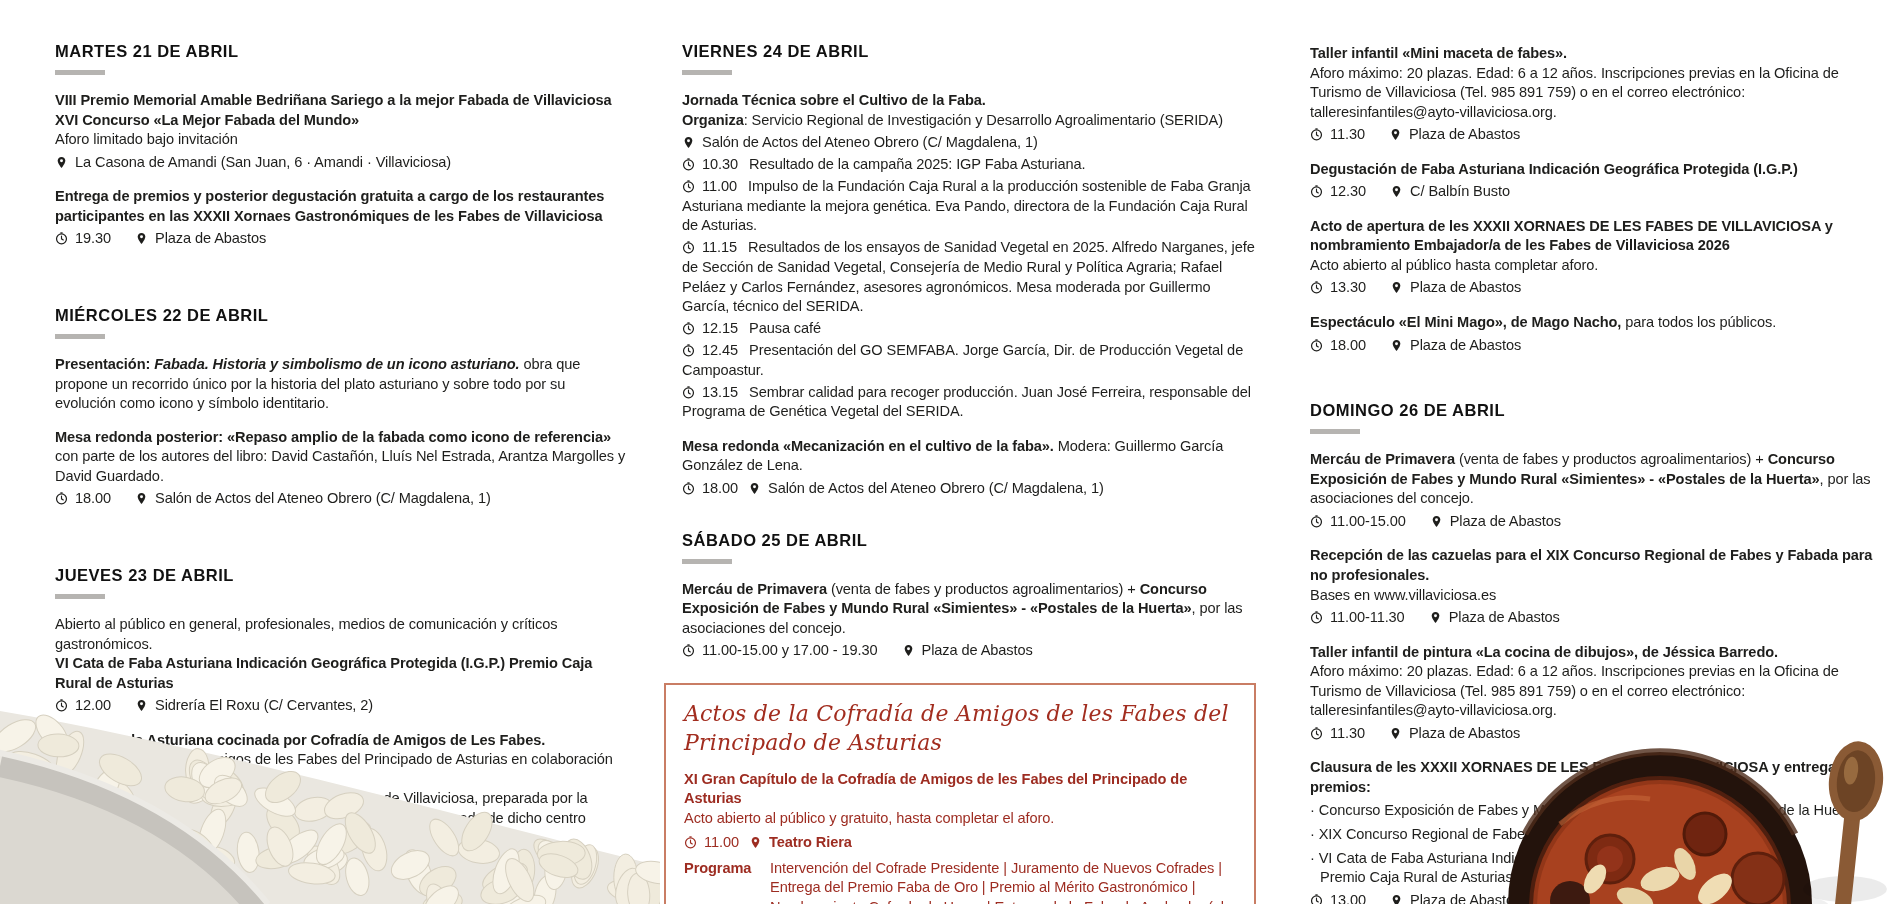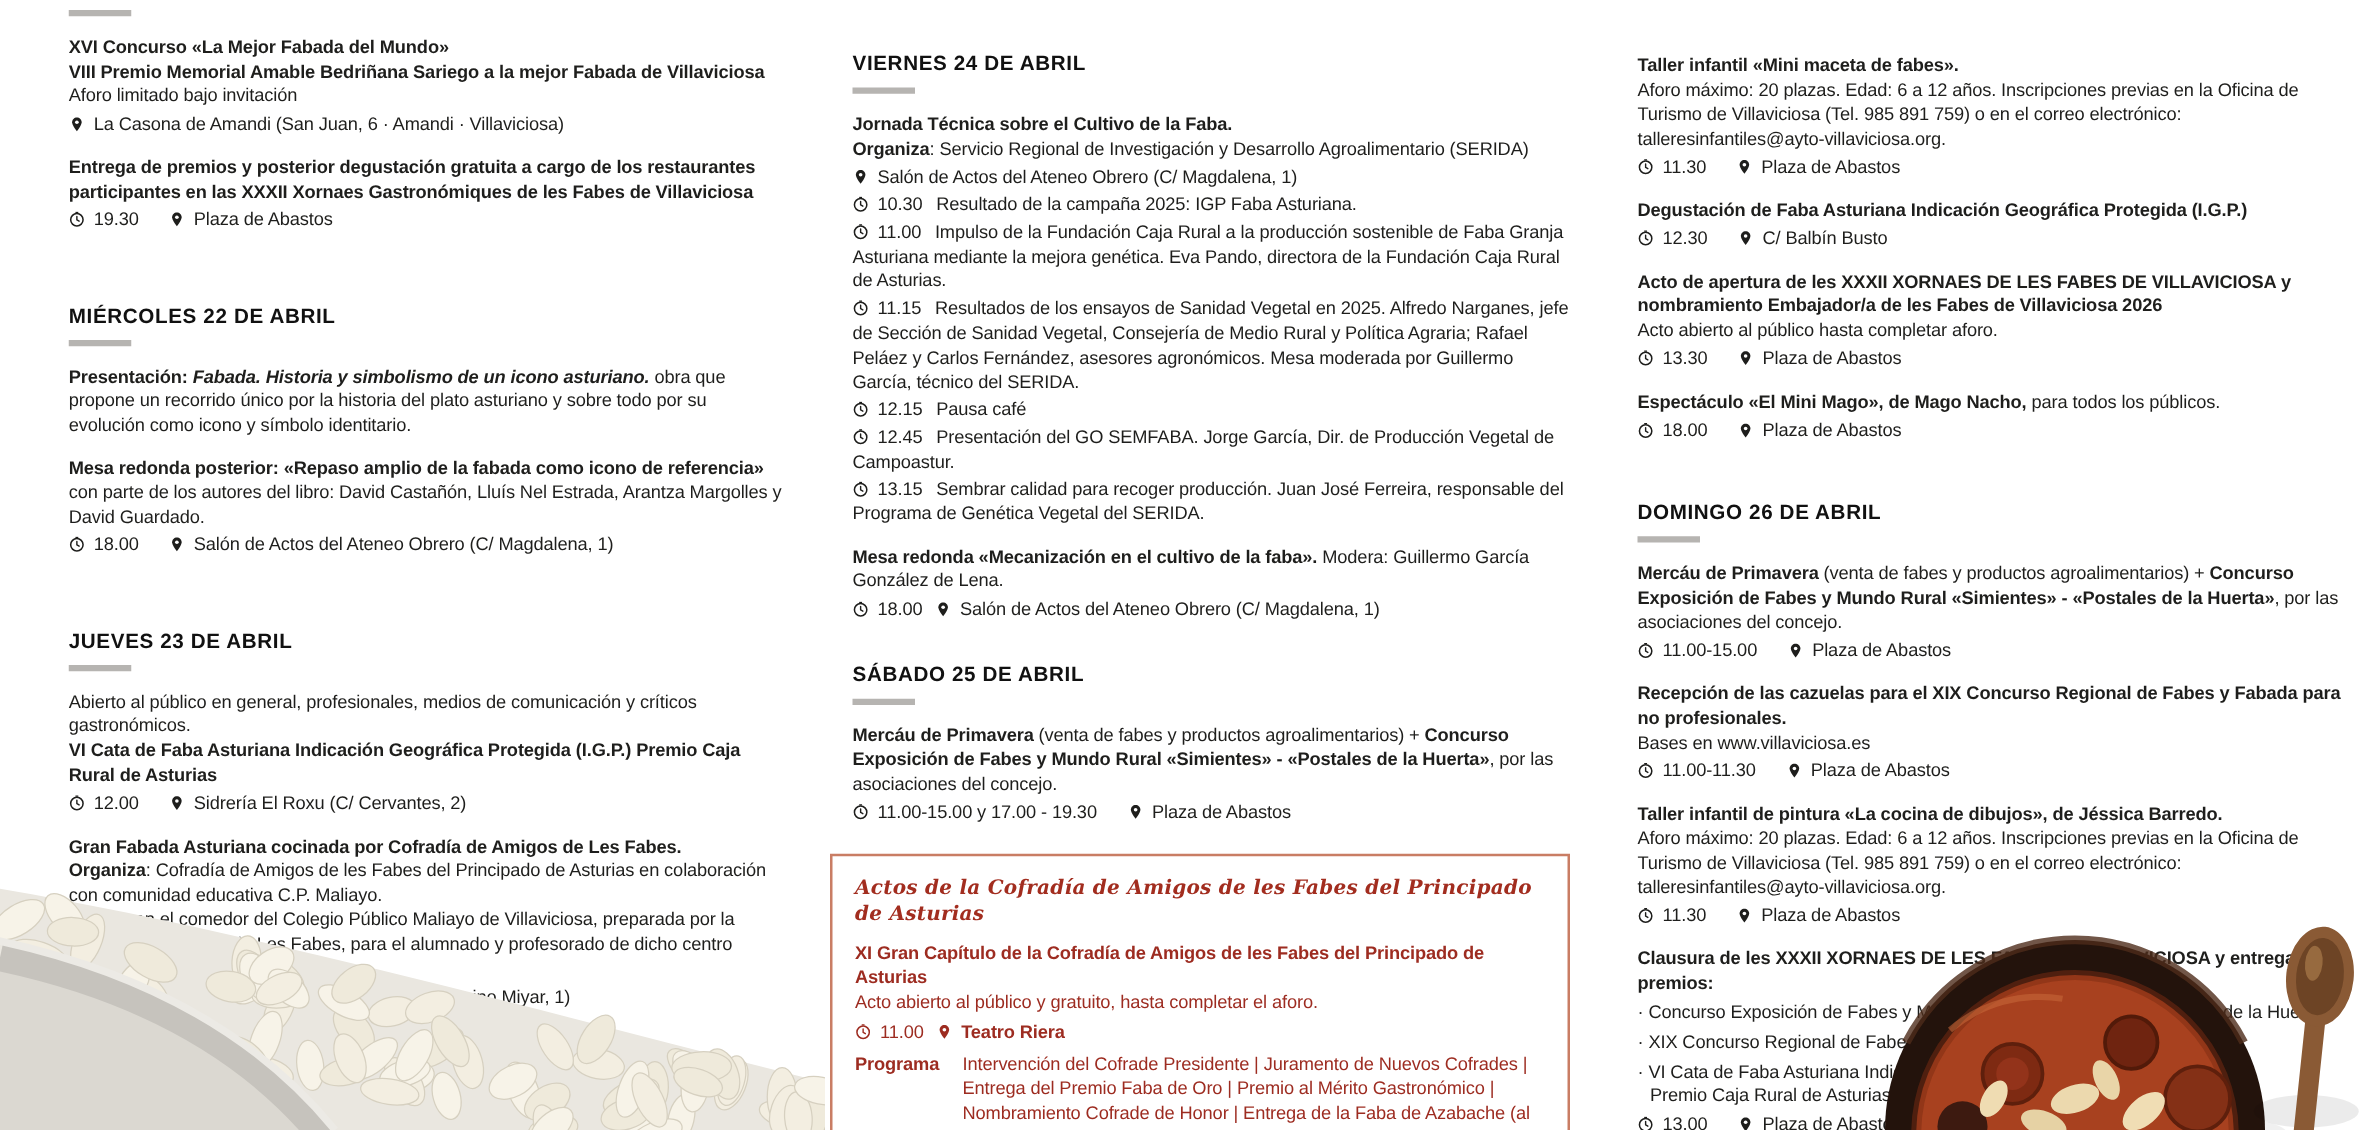--- a/index.html
+++ b/index.html
@@ -22,21 +22,21 @@
   .tv{margin:0 24px 0 7px}
   .pv{margin-left:7px}
   .srow{margin-top:2.5px}
   .st{margin:0 11px 0 7px}
   .mt40{margin-top:40px}.mt55{margin-top:55px}.mt30{margin-top:30px}.mt44{margin-top:44px}
   .bl{margin-top:4px}
   .bl::before{content:"·  "}
   .bl2{margin-left:10px}
   #cofradia{margin:22px 0 0 -18px;width:592px;border:2px solid #c97d64;padding:12px 18px 14px;color:#9d2c21}
   #cofradia .meta{margin-top:5px}
-  .box-title{font-family:"DejaVu Serif",serif;font-style:italic;font-weight:700;font-size:16px;
+  .box-title{font-family:"DejaVu Serif",serif;font-style:italic;font-weight:400;font-size:22px;
              color:#a22d1f;margin:2px 0 12px;letter-spacing:.2px}
   .box-sub{font-weight:700;margin-top:2px}
   .box-note{font-weight:400}
   .prog{display:flex;gap:12px;margin-top:6px}
   .prog .lbl{min-width:74px;font-weight:700}
   .prog .txt{flex:1}
   .photo{position:absolute;bottom:0;overflow:hidden}
   #fabes-photo{left:0;width:660px;height:200px}
   #fabada-photo{right:0;width:400px;height:175px}
 </style>
@@ -53,25 +53,26 @@
     <path d="M8 1.2C5.4 1.2 3.3 3.3 3.3 5.9 3.3 9.2 8 14.8 8 14.8s4.7-5.6 4.7-8.9C12.7 3.3 10.6 1.2 8 1.2z" fill="currentColor"></path>
     <circle cx="8" cy="5.9" r="1.8" fill="#ffffff"></circle>
   </symbol>
   <symbol id="i-route" viewBox="0 0 16 16">
     <path d="M12.6 2.6H7.2a2.4 2.4 0 1 0 0 4.8h2.6a2.4 2.4 0 1 1 0 4.8H4.8" stroke="currentColor" stroke-width="1.5" fill="none"></path>
     <path d="M7 9.9 4.6 12.2 7 14.4" stroke="currentColor" stroke-width="1.5" fill="none"></path>
   </symbol>
 </svg>
 
 <section class="col" id="col1">
-  <div class="rule"></div>
-
-  <div class="ev">
+  <h2 class="day-h mt40">MARTES 21 DE ABRIL</h2>
+  <div class="rule"></div>
+
+  <div class="ev">
+    <p><span class="b">VIII Premio Memorial Amable Bedriñana Sariego a la mejor Fabada de Villaviciosa</span></p>
     <p><span class="b">XVI Concurso «La Mejor Fabada del Mundo»</span></p>
-    <p><span class="b">VIII Premio Memorial Amable Bedriñana Sariego a la mejor Fabada de Villaviciosa</span></p>
     <p>Aforo limitado bajo invitación</p>
     <p class="meta">
       <svg class="ic">
           <use href="#i-pin"></use>
         </svg><span class="pv">La Casona de Amandi (San Juan, 6 · Amandi · Villaviciosa)</span>
     </p>
   </div>
 
   <div class="ev">
     <p><span class="b">Entrega de premios y posterior degustación gratuita a cargo de los restaurantes participantes en las XXXII Xornaes Gastronómiques de les Fabes de Villaviciosa</span></p>

